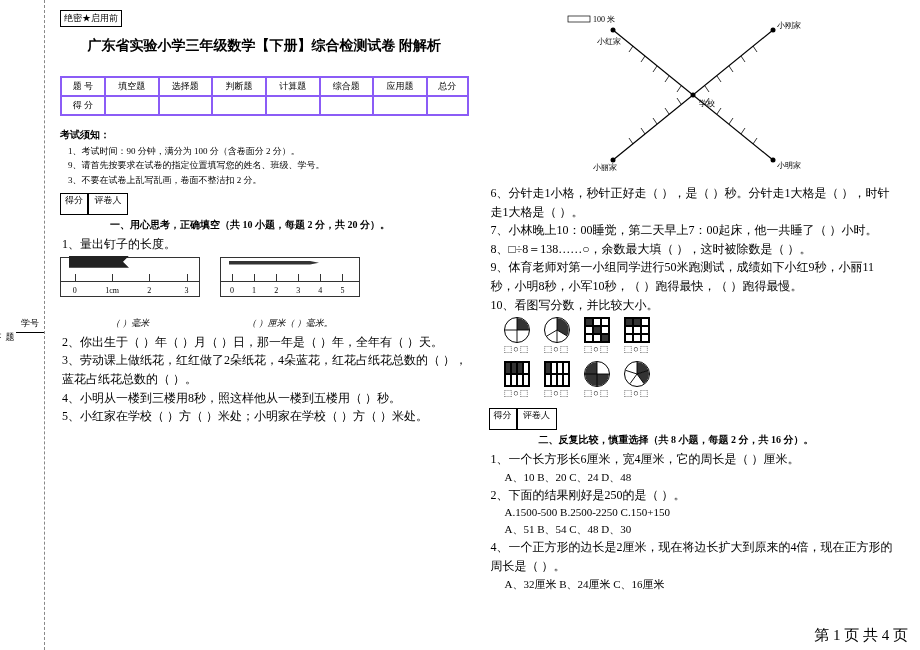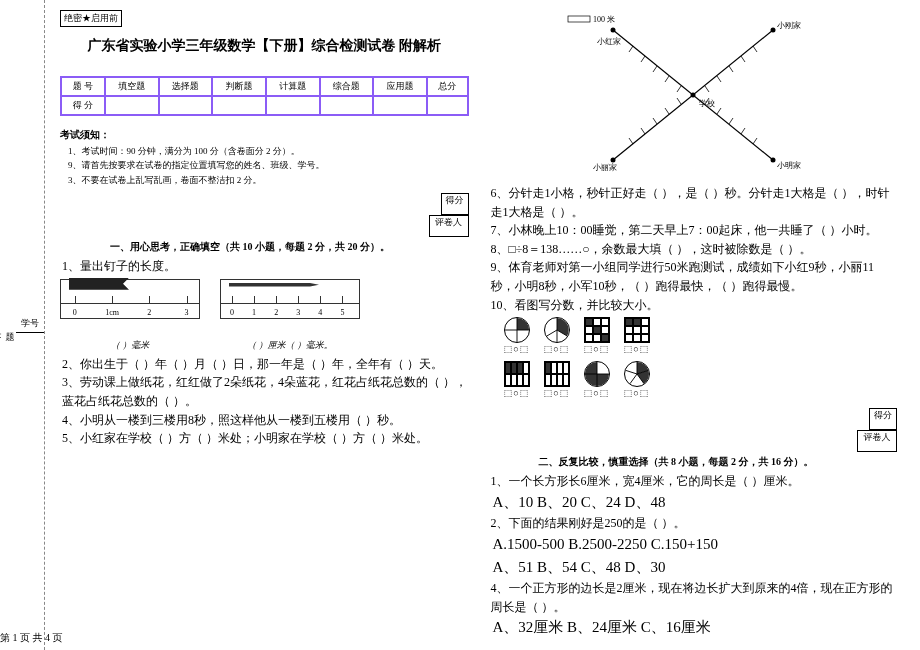--- a/index.html
+++ b/index.html
@@ -73,21 +73,20 @@
       padding: 2px 4px;
       text-align: center;
       font-size: 9px;
     }
     .notice-head { font-weight: bold; margin: 4px 0 2px; }
     .notice-line { margin-left: 8px; line-height: 1.6; font-size: 9px; }
     .scorebox {
       display: flex;
       align-items: flex-end;
       margin-top: 6px;
-      flex-direction: column;
     }
     .scorebox .cell {
       border: 1px solid #000;
       width: 28px;
       height: 22px;
       font-size: 9px;
       text-align: center;
     }
     .section-title { font-weight: bold; margin: 3px 0 3px 50px; font-size: 10px; }
     .q { line-height: 1.55; font-size: 12px; margin-left: 2px; }
@@ -125,42 +124,42 @@
       background: #333;
       clip-path: polygon(0 20%, 90% 20%, 100% 50%, 90% 80%, 0 80%);
     }
     .ruler-label { font-size: 9px; margin-top: 20px; font-style: italic; }
     .diagram {
       width: 260px;
       height: 170px;
       margin: 0 auto 4px;
     }
     .scale-bar { font-size: 8px; }
-    .opts { margin-left: 4px; font-size: 15px; }
+    .opts { margin-left: 16px; font-size: 11px; }
     .shapes-row {
       display: flex;
       gap: 14px;
       margin: 3px 0 1px 15px;
     }
     .circle-shape {
       width: 26px; height: 26px; border: 1px solid #000; border-radius: 50%;
       position: relative; overflow: hidden;
     }
     .square-shape {
       width: 26px; height: 26px; border: 1px solid #000; position: relative;
       display: grid;
     }
     .square-shape .c { border: 0.5px solid #000; }
     .blank-row {
       display: flex; gap: 14px; margin: 0 0 4px 15px; font-size: 9px;
     }
     .blank-row span { width: 26px; text-align: center; letter-spacing: 1px; }
     .footer {
-      position: absolute; bottom: 5px; left: 0; right: 0;
-      text-align: left; font-size: 10px;
+      position: absolute; bottom: 5px; left: 0; right: 12px;
+      text-align: right; font-size: 15px;
     }
   </style>
 </head>
 <body>
 
 <div class="side-margin">
   <div class="vgroup">
       <span class="label">学号</span>
       <span class="line"></span>
     </div>

